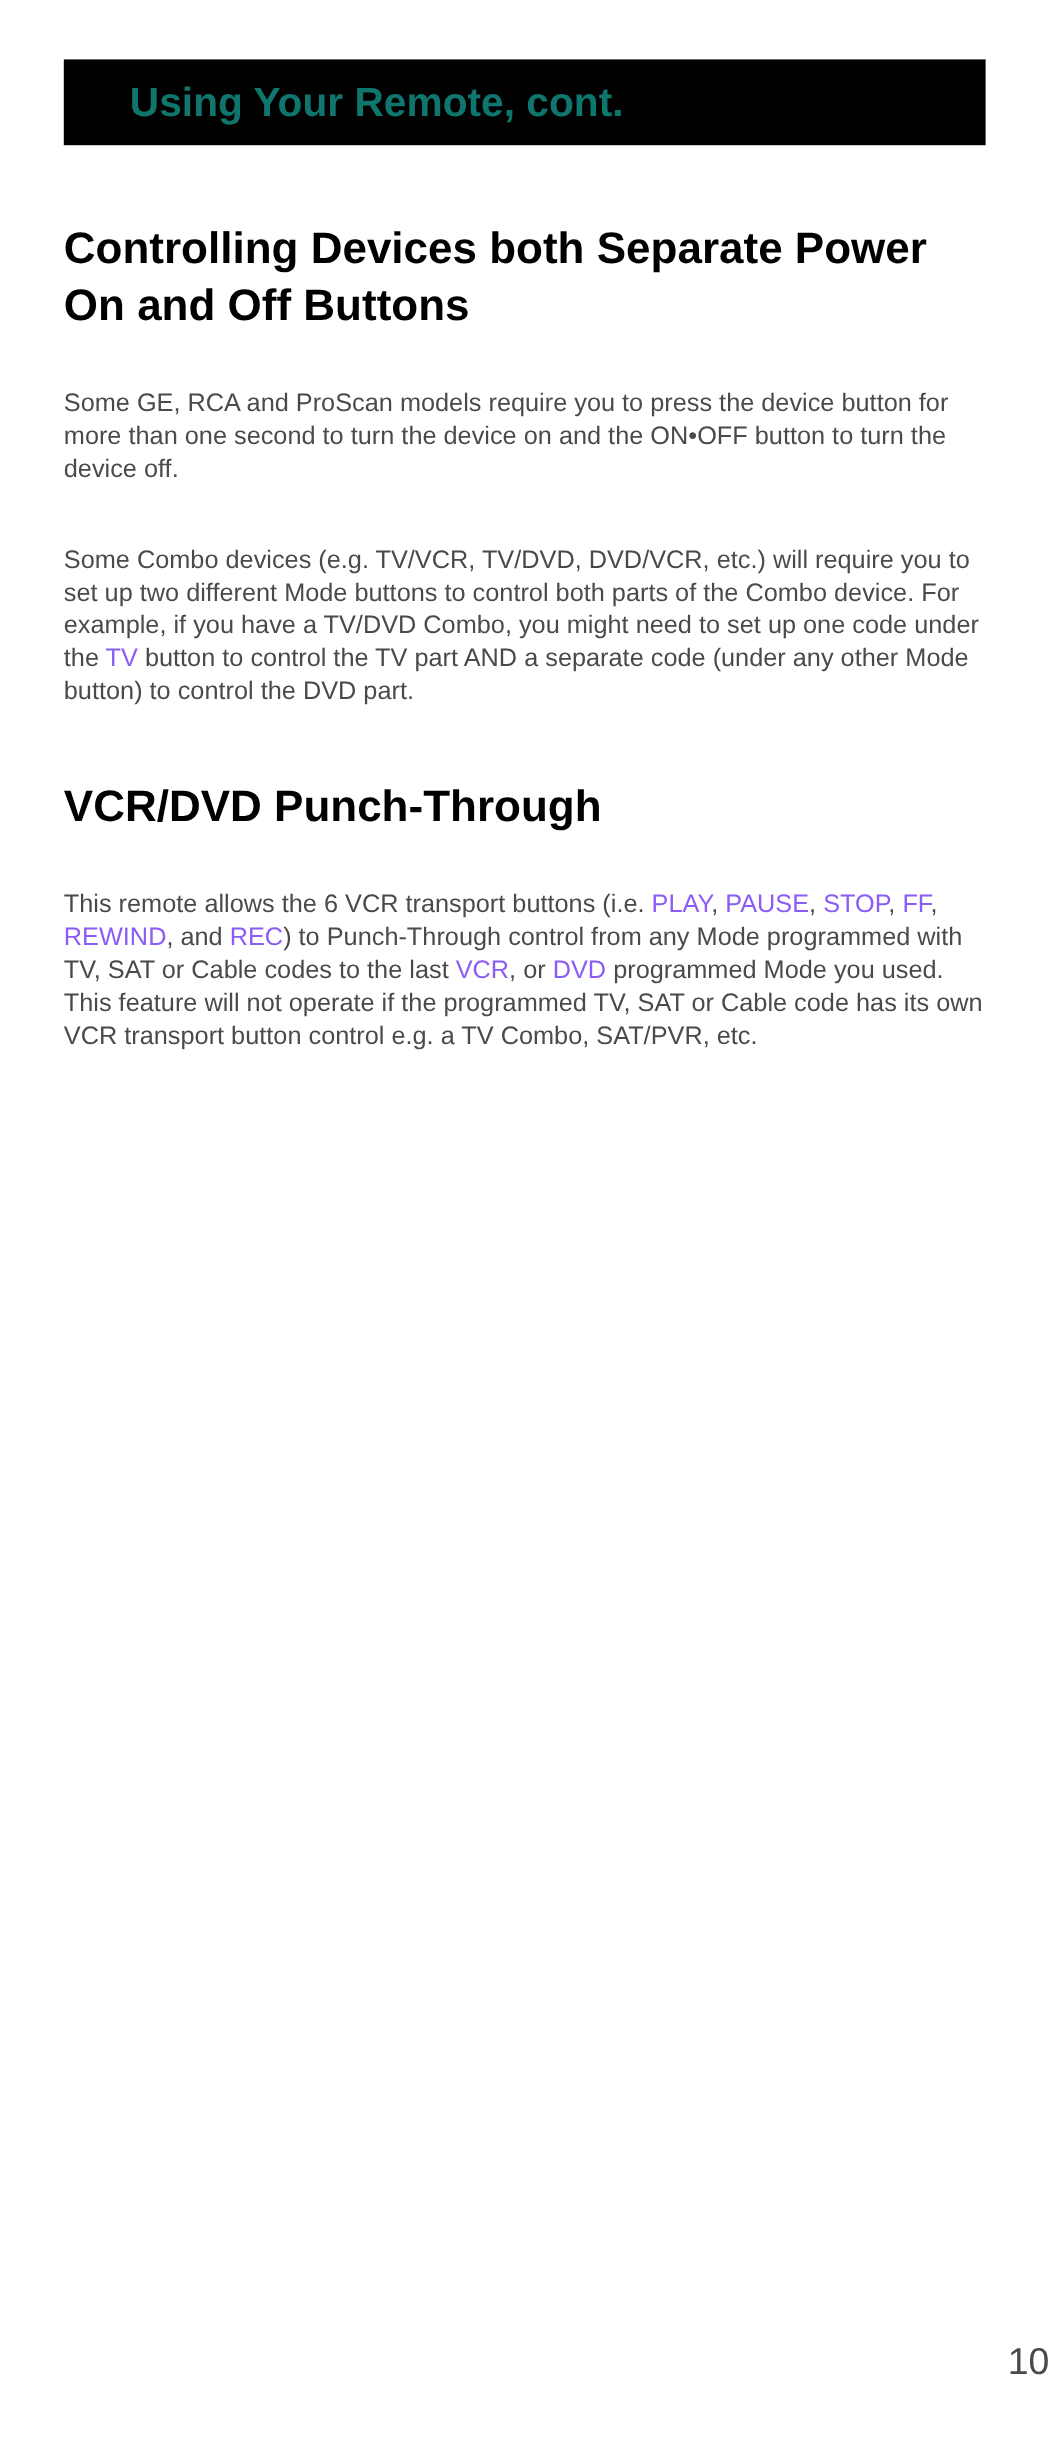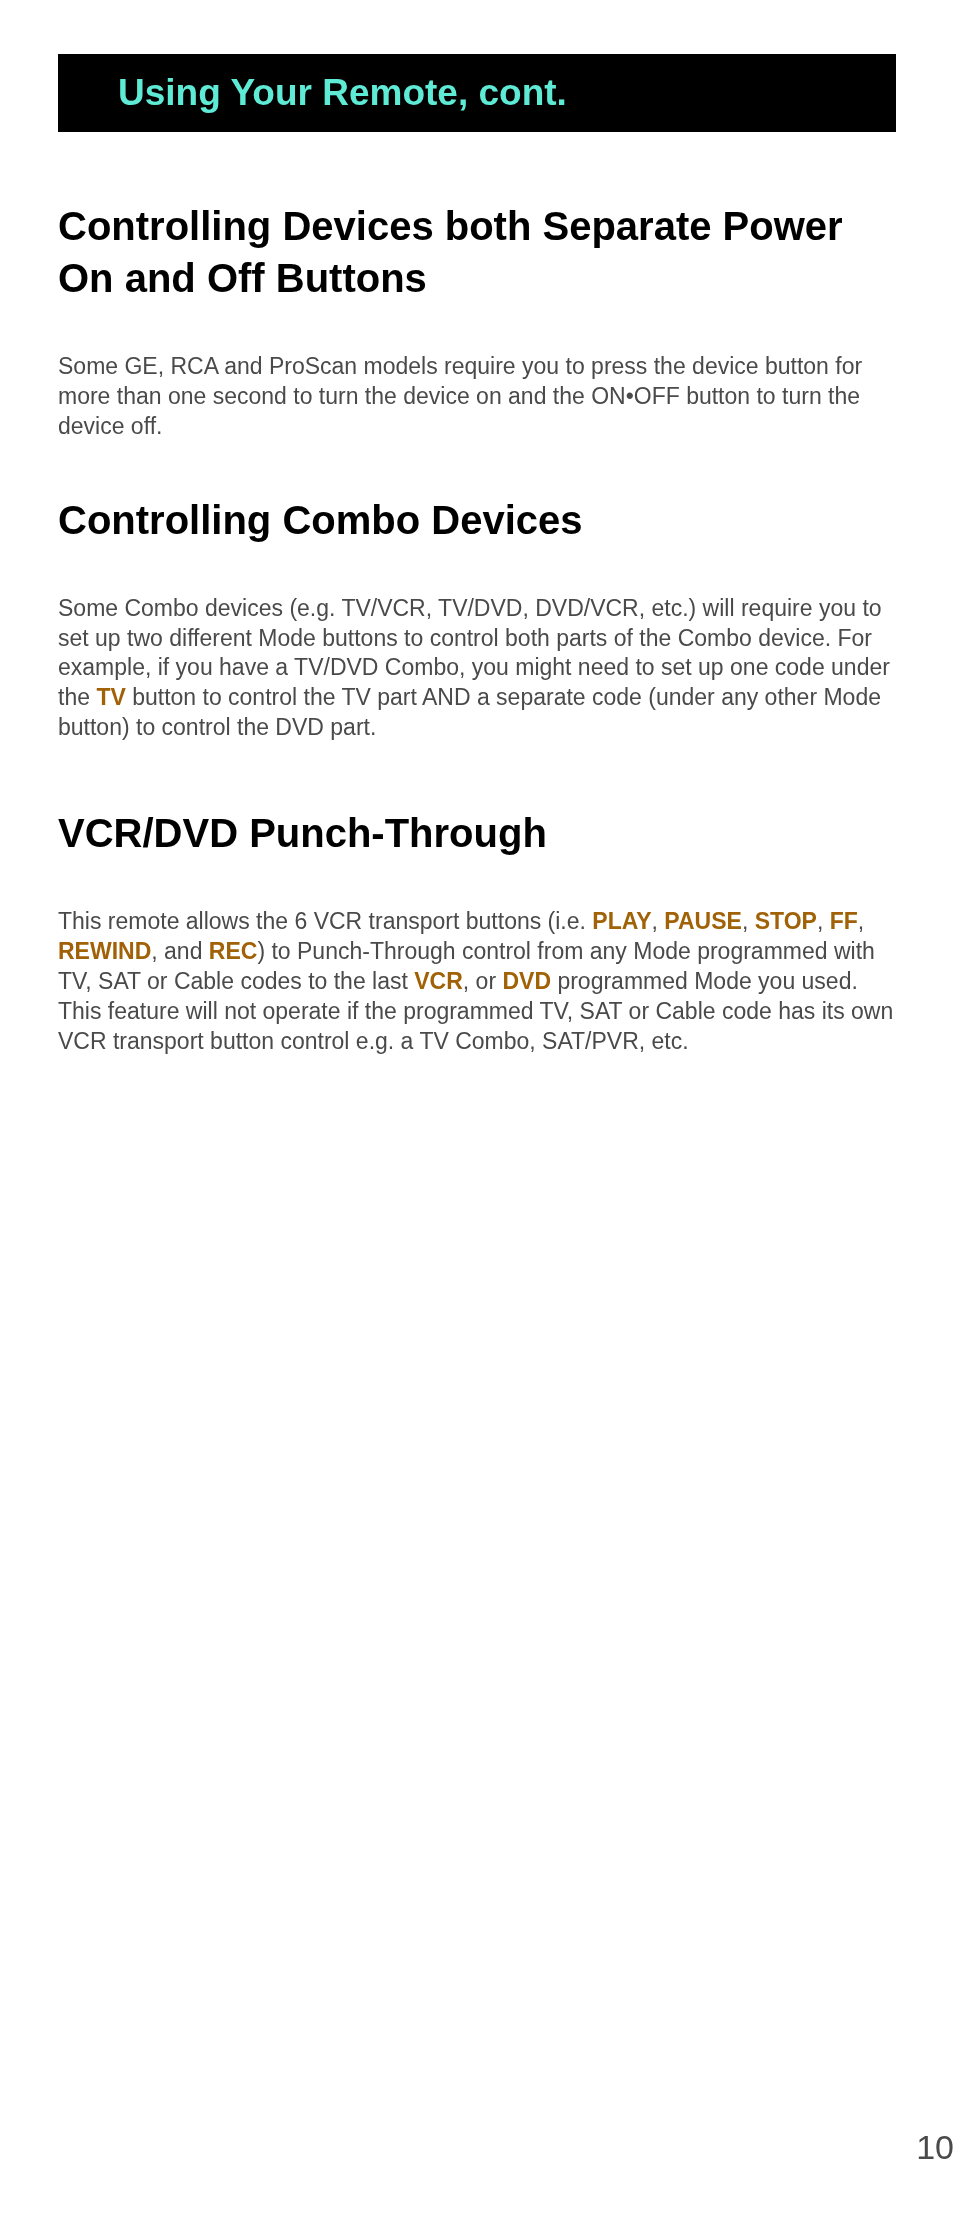--- a/index.html
+++ b/index.html
@@ -15,21 +15,21 @@
       color: #000000;
       position: relative;
     }
     .page {
       padding: 54px 58px 60px 58px;
       height: 100%;
       position: relative;
     }
     .header-bar {
       background: #000000;
-      color: #5eead4;
+      color: #0f766e;
       padding: 18px 20px 18px 60px;
       margin-bottom: 68px;
     }
     .header-bar h1 {
       font-size: 37px;
       font-weight: bold;
     }
     .section-title {
       font-size: 40px;
       font-weight: bold;
@@ -37,22 +37,22 @@
       margin-bottom: 48px;
       color: #000000;
     }
     .body-text {
       font-size: 23px;
       line-height: 1.3;
       color: #4a4a4a;
       margin-bottom: 52px;
     }
     .body-text .bold {
-      font-weight: bold;
-      color: #a16207;
+      font-weight: normal;
+      color: #8b5cf6;
     }
     .section-spacer {
       height: 12px;
     }
     .page-number {
       position: absolute;
       bottom: 60px;
       left: 0;
       right: 0;
       text-align: right;
@@ -65,21 +65,20 @@
 
 <div class="page">
 
   <div class="header-bar">
     <h1>Using Your Remote, cont.</h1>
   </div>
 
   <h2 class="section-title">Controlling Devices both Separate Power On and Off Buttons</h2>
   <p class="body-text"><span>Some GE, RCA and ProScan models require you to press the device button for more than one second to turn the device on and the ON•OFF button to turn the device off.</span></p>
 
-  <h2 class="section-title">Controlling Combo Devices</h2>
   <p class="body-text"><span>Some Combo devices (e.g. TV/VCR, TV/DVD, DVD/VCR, etc.) will require you to set up two different Mode buttons to control both parts of the Combo device. For example, if you have a TV/DVD Combo, you might need to set up one code under the </span><span class="bold">TV</span><span> button to control the TV part AND a separate code (under any other Mode button) to control the DVD part.</span></p>
 
   <div class="section-spacer"></div>
 
   <h2 class="section-title">VCR/DVD Punch-Through</h2>
   <p class="body-text"><span>This remote allows the 6 VCR transport buttons (i.e. </span><span class="bold">PLAY</span><span>, </span><span class="bold">PAUSE</span><span>, </span><span class="bold">STOP</span><span>, </span><span class="bold">FF</span><span>, </span><span class="bold">REWIND</span><span>, and </span><span class="bold">REC</span><span>) to Punch-Through control from any Mode programmed with TV, SAT or Cable codes to the last </span><span class="bold">VCR</span><span>, or </span><span class="bold">DVD</span><span> programmed Mode you used. This feature will not operate if the programmed TV, SAT or Cable code has its own VCR transport button control e.g. a TV Combo, SAT/PVR, etc.</span></p>
 
   <div class="page-number">10</div>
 
 </div>

